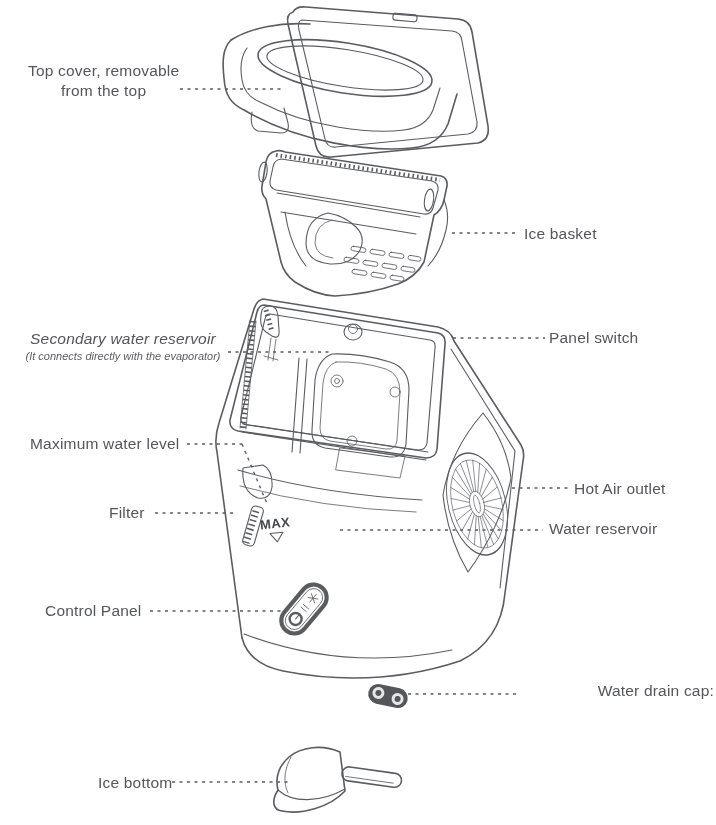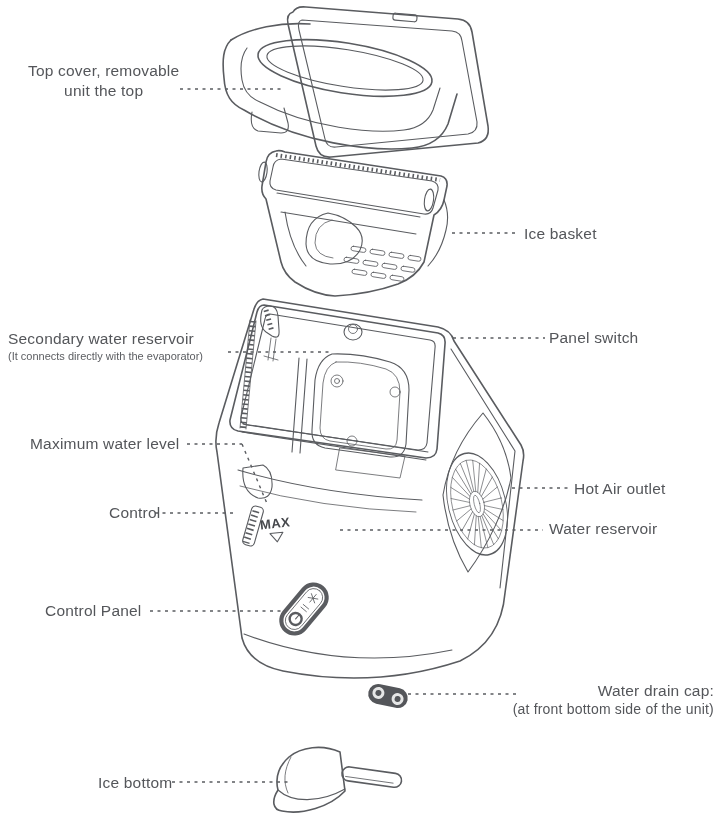--- a/index.html
+++ b/index.html
@@ -12,21 +12,21 @@
   svg .w16{stroke-width:1.6;} svg .w12{stroke-width:1.1;} svg .w08{stroke-width:0.8;}
   svg .leader{stroke:#5a5c60;stroke-width:1.4;stroke-dasharray:3 4.5;fill:none;}
   svg .hatch{stroke:#5a5c60;stroke-dasharray:1.6 3;fill:none;}
   svg .dark{fill:#54565a;stroke:none;}
   svg text{font-family:"Liberation Sans","DejaVu Sans",sans-serif;fill:#46484c;stroke:none;}
   .lbl{
     position:absolute;color:#54565a;font-size:15.5px;line-height:1.28;
     letter-spacing:.2px;white-space:nowrap;text-align:center;
   }
   .lbl .sub{display:block;font-size:11px;letter-spacing:0;color:#5b5d61;}
-  .lbl.right{text-align:left;}
+  .lbl.right{text-align:center;font-style:italic;}
   .lbl.center{text-align:right;white-space:normal;}
   .lbl.center .l2{font-size:14px;display:block;}
 </style>
 </head>
 <body>
 
 <div id="stage">
 
   <svg id="art" viewBox="0 0 716 825">
 
@@ -210,42 +210,41 @@
       <path class="leader" d="M 155,513 H 237"></path>
       <path class="leader" d="M 340,530 H 543"></path>
       <path class="leader" d="M 150,611 H 286"></path>
       <path class="leader" d="M 408,694 H 516"></path>
       <path class="leader" d="M 172,782 H 292"></path>
     </g>
   </svg>
 
   <div class="lbl" style="left:28px;top:61px">
     <span>Top cover, removable</span><br>
-    <span>unit the top</span>
+    <span>from the top</span>
   </div>
 
   <div class="lbl" style="left:524px;top:224px">Ice basket</div>
 
   <div class="lbl right" style="left:8px;top:329px;width:230px">
     <span>Secondary water reservoir</span>
     <span class="sub">(It connects directly with the evaporator)</span>
   </div>
 
   <div class="lbl" style="left:549px;top:328px">Panel switch</div>
 
   <div class="lbl" style="left:30px;top:434px">Maximum water level</div>
 
   <div class="lbl" style="left:574px;top:479px">Hot Air outlet</div>
 
-  <div class="lbl" style="left:109px;top:503px">Control</div>
+  <div class="lbl" style="left:109px;top:503px">Filter</div>
 
   <div class="lbl" style="left:549px;top:519px">Water reservoir</div>
 
   <div class="lbl" style="left:45px;top:601px">Control Panel</div>
 
   <div class="lbl center" style="left:498px;top:681px;width:216px">
     <span>Water drain cap:</span>
-    <span class="l2">(at front bottom side of the unit)</span>
   </div>
 
   <div class="lbl" style="left:98px;top:773px">Ice bottom</div>
 
 </div>
 
 </body></html>

